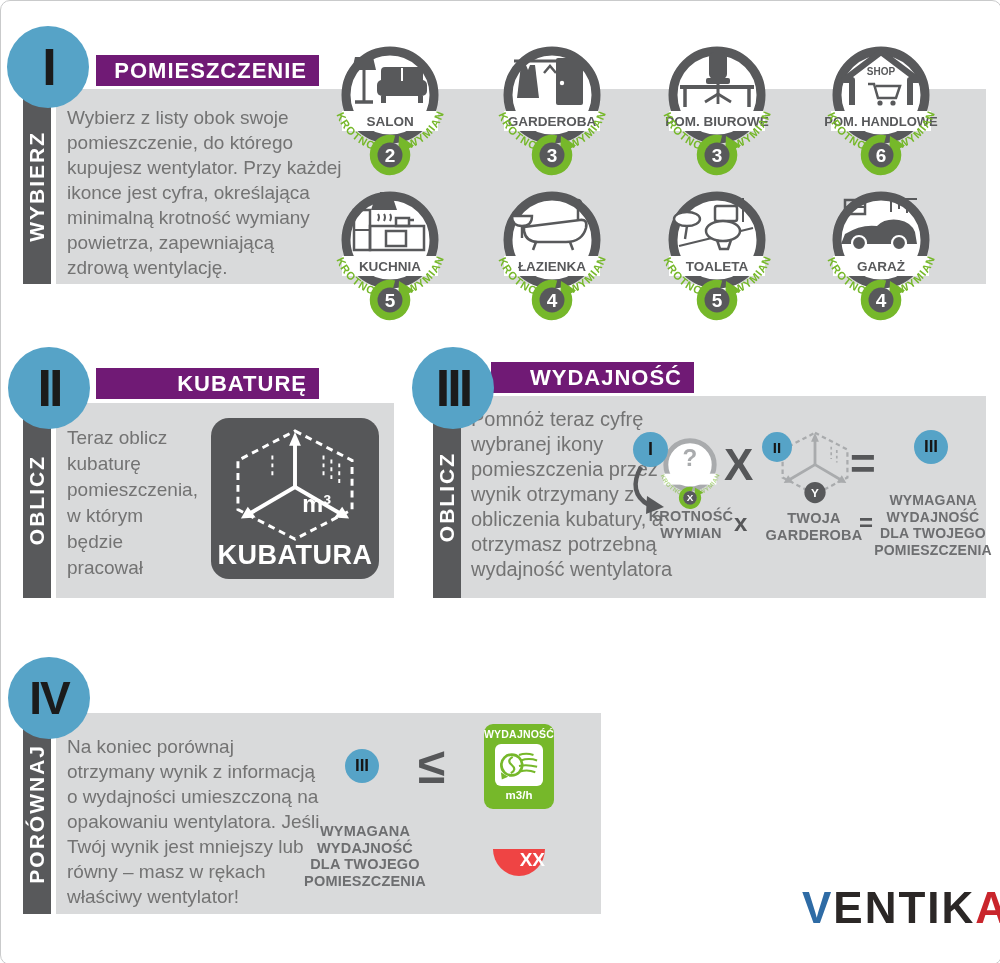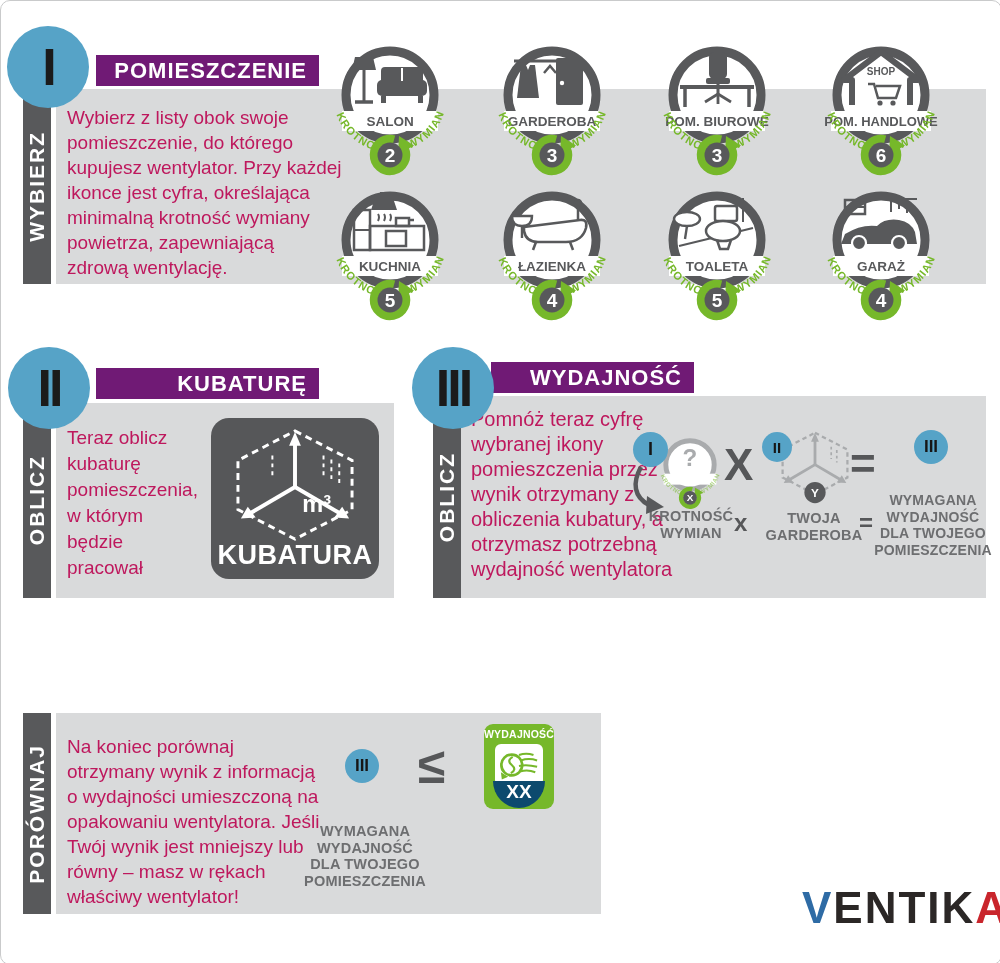--- a/index.html
+++ b/index.html
@@ -24,21 +24,21 @@
   .h2{left:95px;top:367px;width:223px;}
   .h3{left:490px;top:361px;width:203px;}
   .h4{left:95px;top:678px;width:223px;}
 
   .bigcircle{position:absolute;width:82px;height:82px;border-radius:50%;background:#56a3c7;color:#1b1b1b;display:flex;align-items:center;justify-content:center;font-weight:bold;font-size:52px;letter-spacing:-3px;z-index:5;}
   .c1{left:6px;top:25px;}
   .c2{left:7px;top:346px;}
   .c3{left:411px;top:346px;}
   .c4{left:7px;top:656px;font-size:46px;letter-spacing:-2px;}
 
-  .bodytext{position:absolute;color:#be185d;font-size:19px;line-height:25px;white-space:pre-line;}
+  .bodytext{position:absolute;color:#737373;font-size:19px;line-height:25px;white-space:pre-line;}
   .t1{left:66px;top:104px;}
   .t2{left:66px;top:424px;line-height:26px;}
   .t3{left:470px;top:406px;font-size:20px;}
   .t4{left:66px;top:733px;}
 
   .room{position:absolute;width:120px;height:142px;z-index:3;}
 
   .kubox{position:absolute;left:210px;top:417px;width:168px;height:161px;background:#565759;border-radius:18px;z-index:2;}
   .kubox .cube{position:absolute;left:10px;top:8px;}
   .kubox .kulabel{position:absolute;left:0;bottom:8px;width:100%;text-align:center;color:#fff;font-weight:bold;font-size:27px;letter-spacing:0.5px;}
@@ -50,21 +50,21 @@
 
   .flabel{position:absolute;color:#6d6e70;font-weight:bold;font-size:14.5px;line-height:16.5px;text-align:center;white-space:pre-line;letter-spacing:0.2px;}
   .op-big{position:absolute;color:#565759;font-weight:bold;font-size:44px;line-height:44px;}
   .op-small{position:absolute;color:#565759;font-weight:bold;font-size:24px;line-height:24px;}
   .op-leq{position:absolute;color:#565759;font-weight:bold;font-style:italic;font-size:50px;line-height:50px;}
 
   .gbadge{position:absolute;left:483px;top:723px;width:70px;height:85px;background:#76b82a;border-radius:9px;z-index:3;}
   .gbadge .ghead{margin-top:4px;text-align:center;color:#fff;font-weight:bold;font-size:10.5px;letter-spacing:0.2px;}
   .gbadge .gwhite{width:48px;height:42px;background:#fff;border-radius:6px;margin:4px auto 0 auto;display:flex;align-items:center;justify-content:center;}
   .gbadge .gunit{margin-top:3px;text-align:center;color:#fff;font-size:11.5px;font-weight:bold;}
-  .gtab{position:absolute;left:492px;top:780px;width:52px;height:27px;background:#0c4a6e;border-radius:0 0 50% 50%/0 0 100% 100%;text-align:center;color:#fff;font-weight:bold;font-size:19px;line-height:22px;z-index:3;}
+  .gtab{position:absolute;left:492px;top:848px;width:52px;height:27px;background:#ef4444;border-radius:0 0 50% 50%/0 0 100% 100%;text-align:right;color:#fff;font-weight:bold;font-size:19px;line-height:22px;z-index:3;}
 
   .logo{position:absolute;left:772px;top:882px;font-weight:bold;font-size:44px;letter-spacing:2px;white-space:nowrap;margin-left:29px;}
   .logo .lv{color:#2e6ba5;}
   .logo .lmid{color:#2b2726;}
   .logo .la{color:#c9252c;}
   .logo .lreg{color:#8a8b8d;font-size:13px;vertical-align:super;letter-spacing:0;}
 </style>
 </head>
 <body>
 
@@ -396,20 +396,23 @@
     </div>
   <div class="flabel" style="left:857px;top:491px;width:150px;font-size:14px">WYMAGANA
 WYDAJNOŚĆ
 DLA TWOJEGO
 POMIESZCZENIA</div>
 
   <div class="panel p4"></div>
   <div class="vbar v4">
       <span>PORÓWNAJ</span>
     </div>
+  <div class="bigcircle c4">
+      <span>IV</span>
+    </div>
   <div class="bodytext t4">Na koniec porównaj
 otrzymany wynik z informacją
 o wydajności umieszczoną na
 opakowaniu wentylatora. Jeśli
 Twój wynik jest mniejszy lub
 równy – masz w rękach
 właściwy wentylator!</div>
 
   <div class="mini-num n34" style="left:344px;top:748px">
       <span>III</span>

